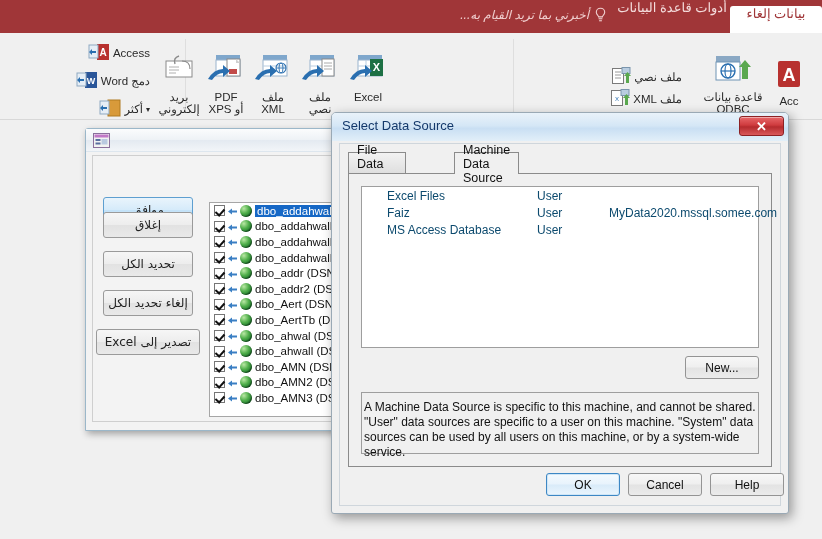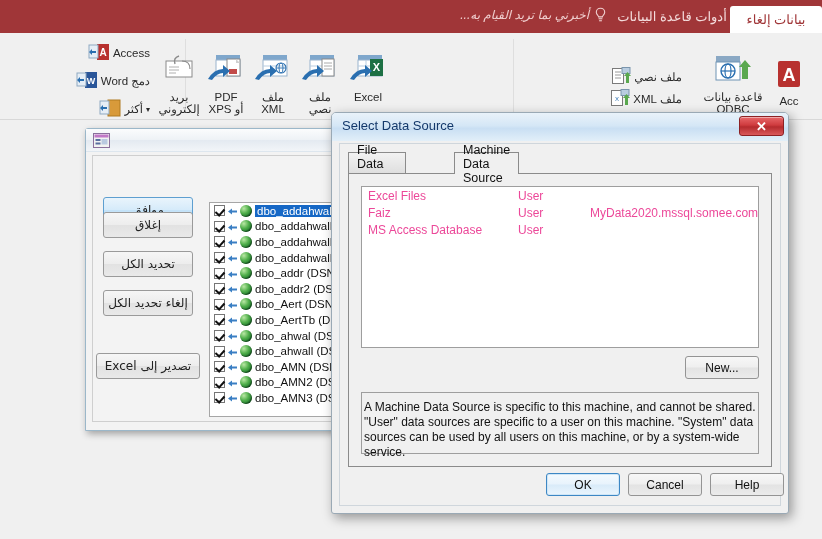--- a/index.html
+++ b/index.html
@@ -14,22 +14,22 @@
 
   
   .ribbon-tabbar {
     position: absolute; top: 0; left: 0; width: 822px; height: 33px;
     background: #a03638;
     direction: rtl;
   }
   .ribbon-tab {
     position: absolute; top: 0; height: 33px;
     font-size: 13px; color: #f4dcdc;
-    display: flex; align-items: center; justify-content: center;
-    padding: 8px 13px; white-space: nowrap;
+    display: flex; align-items: flex-start; justify-content: center;
+    padding: 0 13px; white-space: nowrap;
   }
   .ribbon-tab.active {
     background: #ffffff; color: #a03638;
     border-top-left-radius: 3px; border-top-right-radius: 3px;
   }
   #tab-external { right: 0px; top: 6px; height: 27px; width: 92px; }
   #tab-dbtools  { right: 95px; width: 110px; }
   .tellme {
     position: absolute; top: 7px; right: 215px;
     display: flex; align-items: center; gap: 5px;
@@ -88,21 +88,21 @@
     display: flex; align-items: center; justify-content: center;
     background: linear-gradient(to bottom,#f6f6f6 0%,#ededed 48%,#e2e2e2 52%,#e9e9e9 100%);
     border: 1px solid #9a9a9a; border-radius: 3px;
     direction: rtl; white-space: nowrap;
   }
   .btn-ar.primary {
     background: linear-gradient(to bottom,#e9f4fc 0%,#d6ebfa 48%,#c3e2f8 52%,#dcf0fd 100%);
     border: 1px solid #5e9fd0;
     margin-top: 24px;
   }
-  .btn-ar.wide { width: 104px; margin-top: 24px; }
+  .btn-ar.wide { width: 104px; }
 
   .listbox {
     position: absolute; left: 116px; top: 46px; width: 205px; height: 215px;
     background: #ffffff; border: 1px solid #a6a6a6; overflow: hidden;
   }
   .lrow {
     position: relative; height: 15.6px; display: flex; align-items: center;
     padding-left: 4px; gap: 3px;
     font-size: 11.5px; color: #111; white-space: nowrap;
     font-family: "Liberation Sans", sans-serif;
@@ -175,21 +175,21 @@
   .grid-head {
     display: flex; height: 21px;
     background: linear-gradient(to bottom,#fdfdfd,#eeeeee);
     border-bottom: 1px solid #c4c4c4;
     font-size: 12px; color: #111;
   }
   .grid-head div {
     display: flex; align-items: center; padding-left: 6px;
     border-right: 1px solid #c9c9c9;
   }
-  .grid-row { display: flex; height: 17px; font-size: 12px; color: #ec4899; }
+  .grid-row { display: flex; height: 17px; font-size: 12px; color: #0c4a6e; padding-left: 19px; }
   .grid-row div { display: flex; align-items: center; padding-left: 6px; }
   .c-name { width: 150px; flex: none; }
   .c-type { width: 72px; flex: none; }
   .c-desc { flex: 1; }
   .btn-win {
     position: absolute; width: 74px; height: 23px;
     font-size: 12px; color: #111;
     display: flex; align-items: center; justify-content: center;
     background: linear-gradient(to bottom,#f7f7f7 0%,#efefef 48%,#e3e3e3 52%,#ebebeb 100%);
     border: 1px solid #949494; border-radius: 3px;

